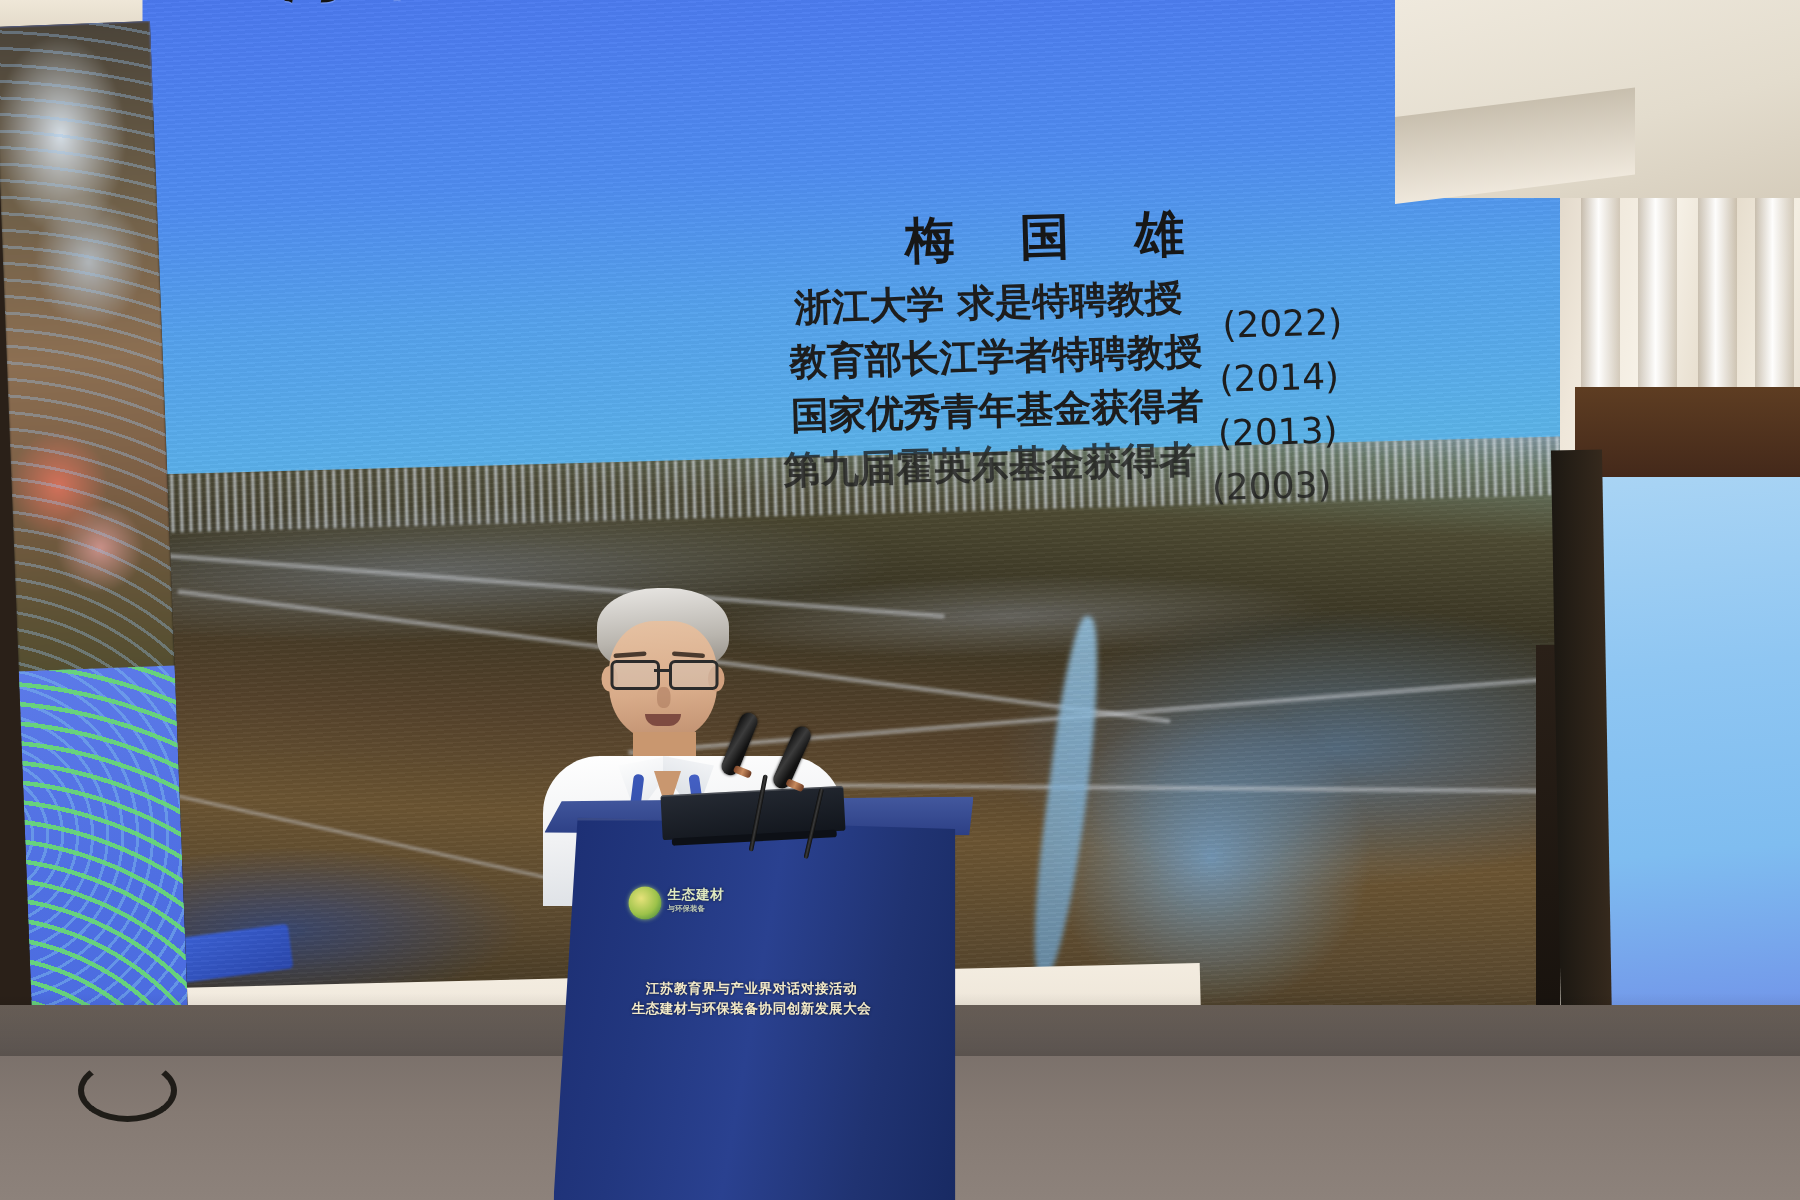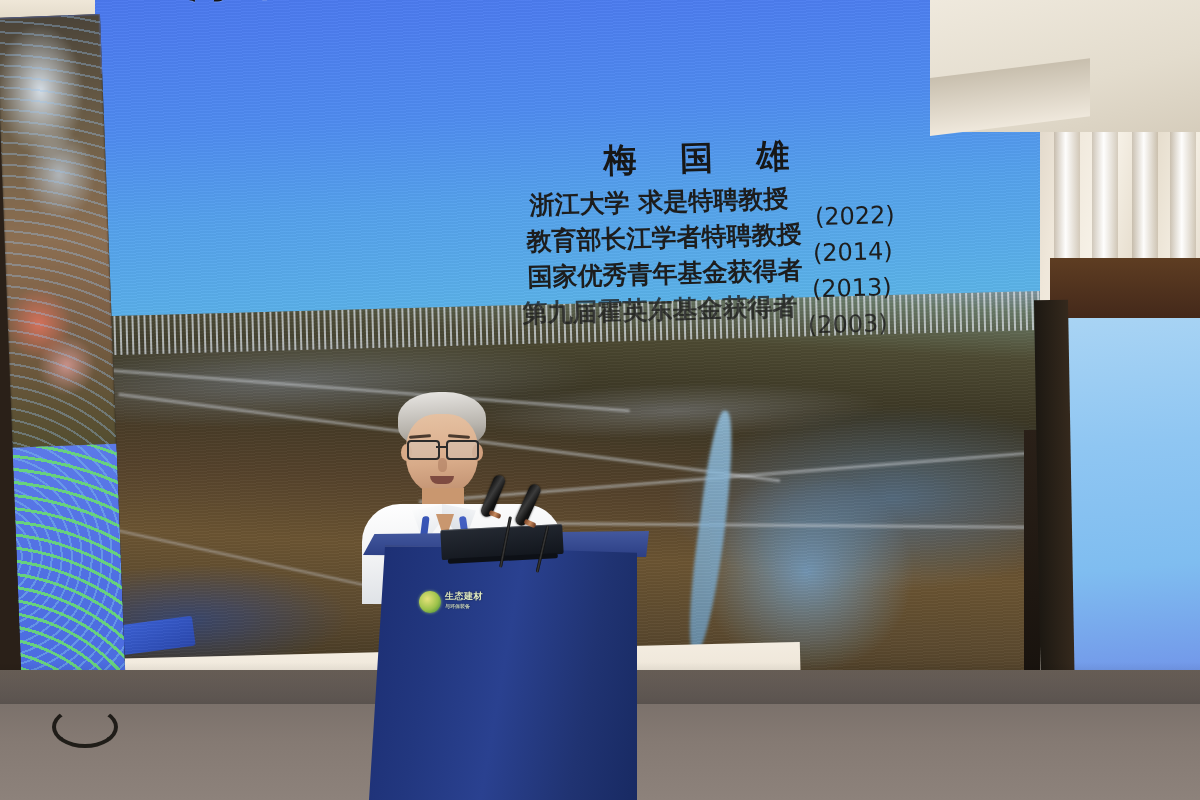--- a/index.html
+++ b/index.html
@@ -476,19 +476,23 @@
     <div class="podium-face"></div>
 
     <div class="podium-emblem">
       <div class="emblem-circle"></div>
       <div class="emblem-text">
         <span>生态建材</span>
         <span class="sub">与环保装备</span>
       </div>
     </div>
 
+    <div class="podium-lines">
+      <div class="pl">江苏教育界与产业界对话对接活动</div>
+      <div class="pl">生态建材与环保装备协同创新发展大会</div>
+    </div>
   </div>
 
   <div class="floor-shadow"></div>
   <div class="floor"></div>
   <div class="cable"></div>
 
 </div>
 
 </body></html>

